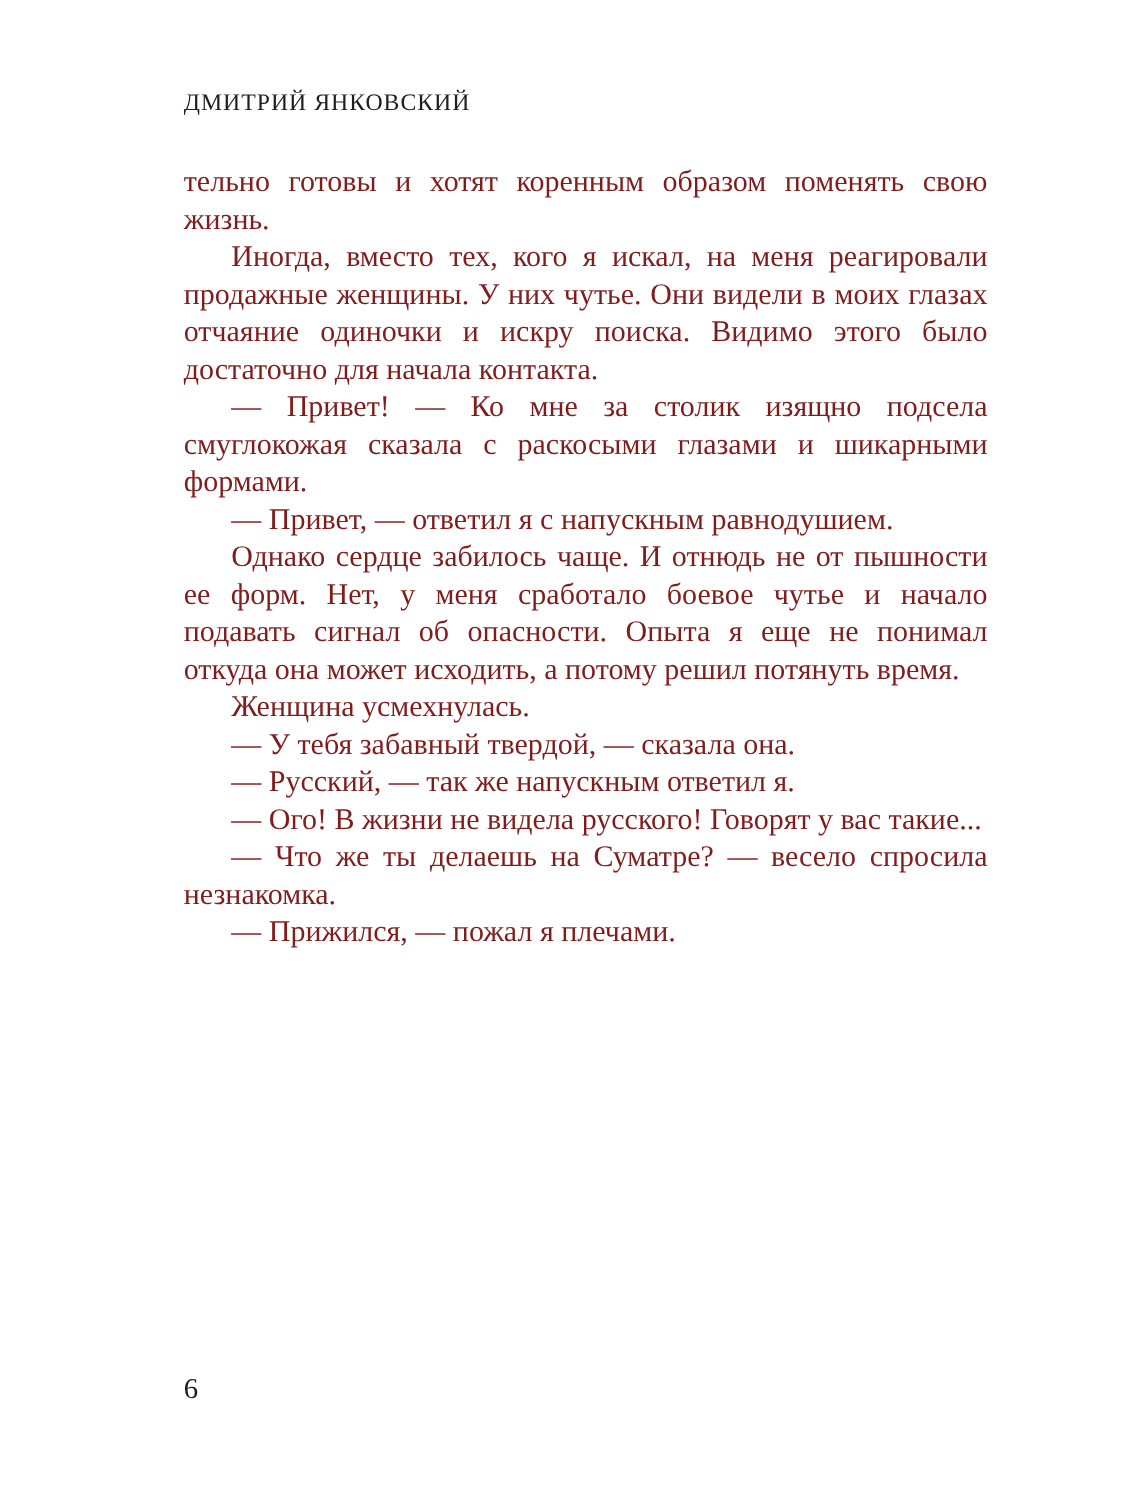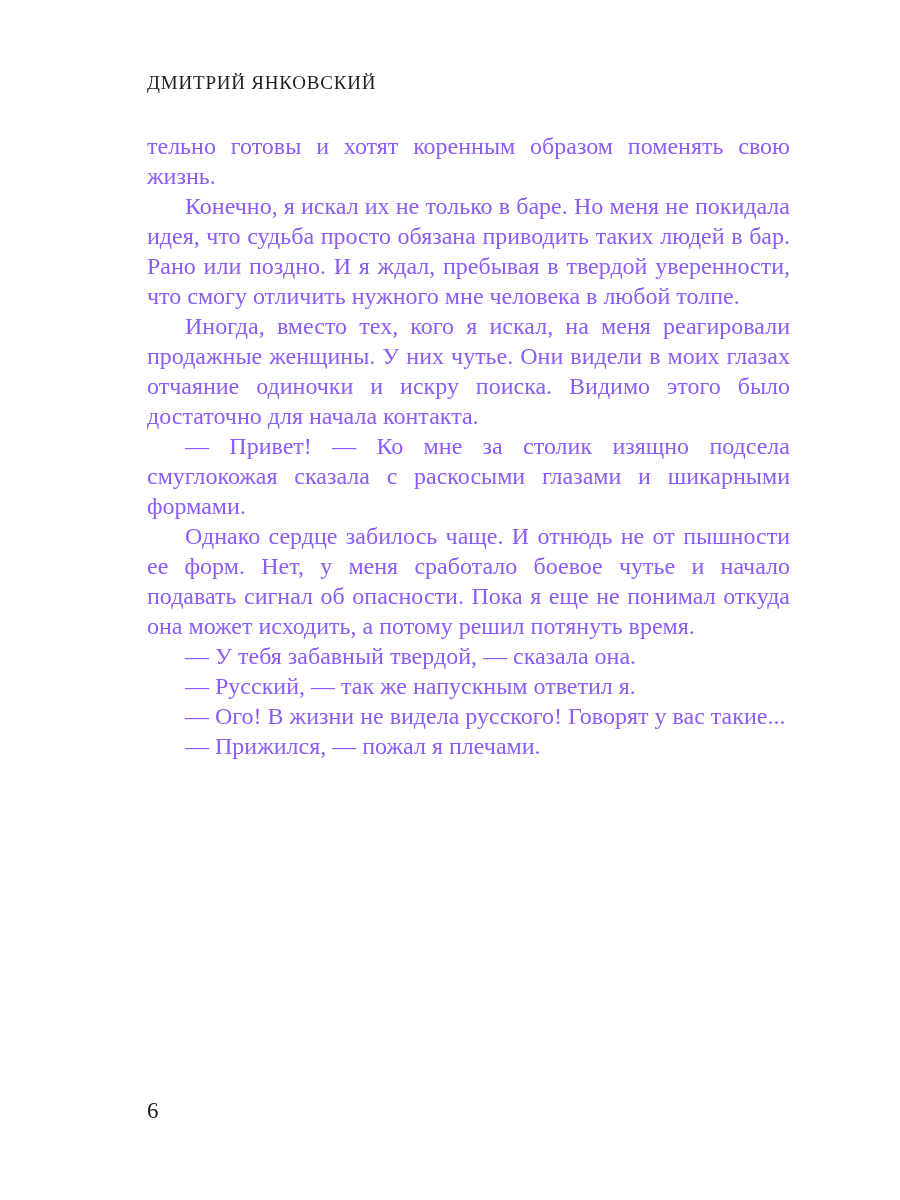--- a/index.html
+++ b/index.html
@@ -27,21 +27,21 @@
     color: #1f1f1f;
   }
   .text-block {
     position: absolute;
     left: 123px;
     top: 131px;
     width: 643px;
     font-size: 24px;
     line-height: 30px;
     text-align: justify;
-    color: #8b5cf6;
+    color: #7f1d1d;
   }
   .text-block p {
     margin: 0;
     padding: 0;
     text-indent: 38px;
   }
   .text-block p.continuation {
     text-indent: 0;
   }
   .page-number {
@@ -54,25 +54,27 @@
 </style>
 </head>
 <body>
 
 <div class="page">
 
   <div class="running-header">ДМИТРИЙ ЯНКОВСКИЙ</div>
 
   <div class="text-block">
     <p class="continuation">тельно готовы и хотят коренным образом поменять свою жизнь.</p>
-    <p>Конечно, я искал их не только в баре. Но меня не покидала идея, что судьба просто обязана приводить таких людей в бар. Рано или поздно. И я ждал, пребывая в твердой уверенности, что смогу отличить нужного мне человека в любой толпе.</p>
     <p>Иногда, вместо тех, кого я искал, на меня реагировали продажные женщины. У них чутье. Они видели в моих глазах отчаяние одиночки и искру поиска. Видимо этого было достаточно для начала контакта.</p>
     <p>— Привет! — Ко мне за столик изящно подсела смуглокожая сказала с раскосыми глазами и шикарными формами.</p>
-    <p>Однако сердце забилось чаще. И отнюдь не от пышности ее форм. Нет, у меня сработало боевое чутье и начало подавать сигнал об опасности. Пока я еще не понимал откуда она может исходить, а потому решил потянуть время.</p>
+    <p>— Привет, — ответил я с напускным равнодушием.</p>
+    <p>Однако сердце забилось чаще. И отнюдь не от пышности ее форм. Нет, у меня сработало боевое чутье и начало подавать сигнал об опасности. Опыта я еще не понимал откуда она может исходить, а потому решил потянуть время.</p>
+    <p>Женщина усмехнулась.</p>
     <p>— У тебя забавный твердой, — сказала она.</p>
     <p>— Русский, — так же напускным ответил я.</p>
     <p>— Ого! В жизни не видела русского! Говорят у вас такие...</p>
+    <p>— Что же ты делаешь на Суматре? — весело спросила незнакомка.</p>
     <p>— Прижился, — пожал я плечами.</p>
   </div>
 
   <div class="page-number">6</div>
 
 </div>
 
 </body></html>

